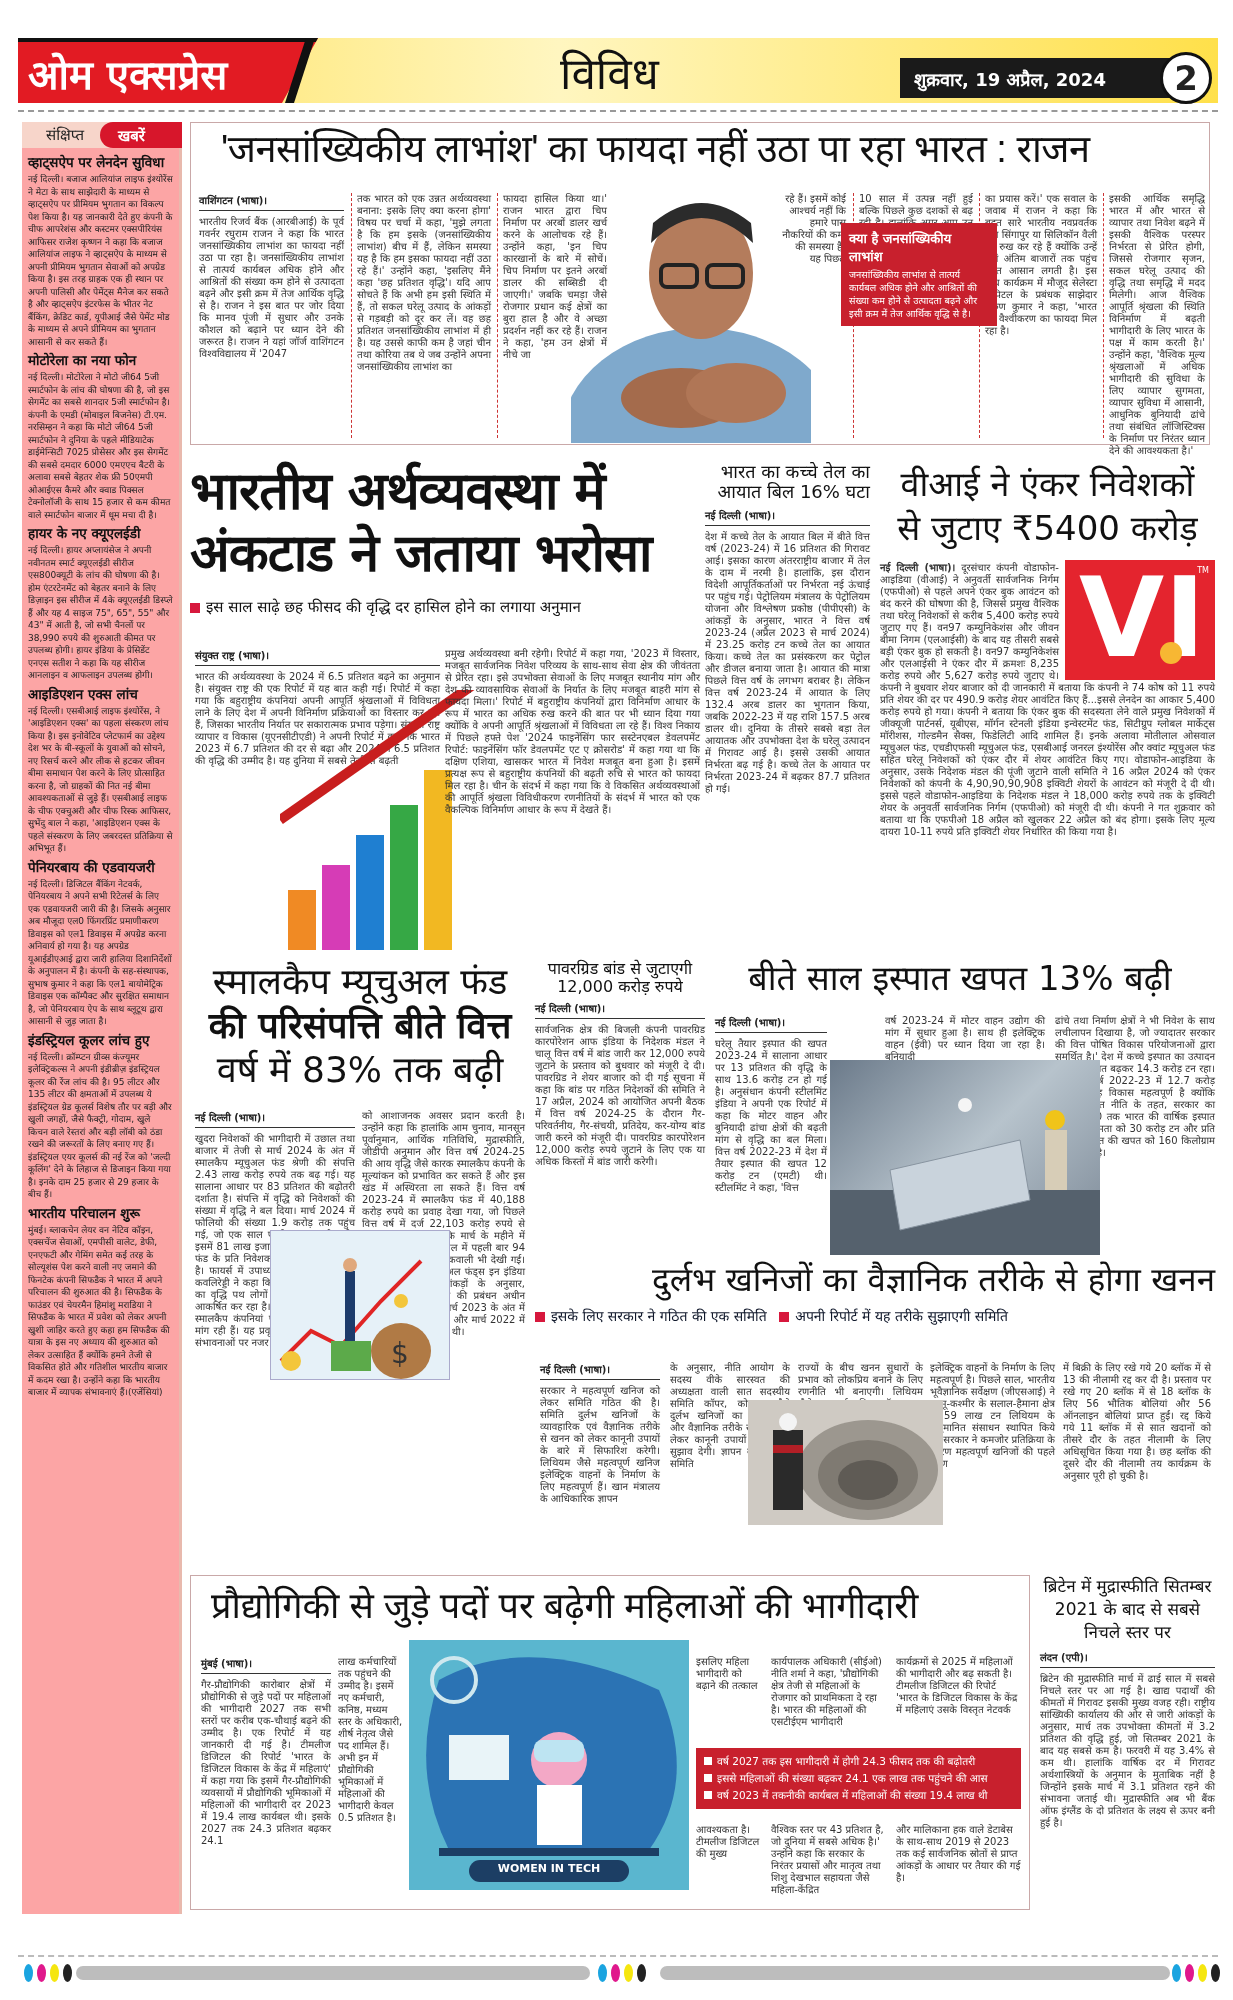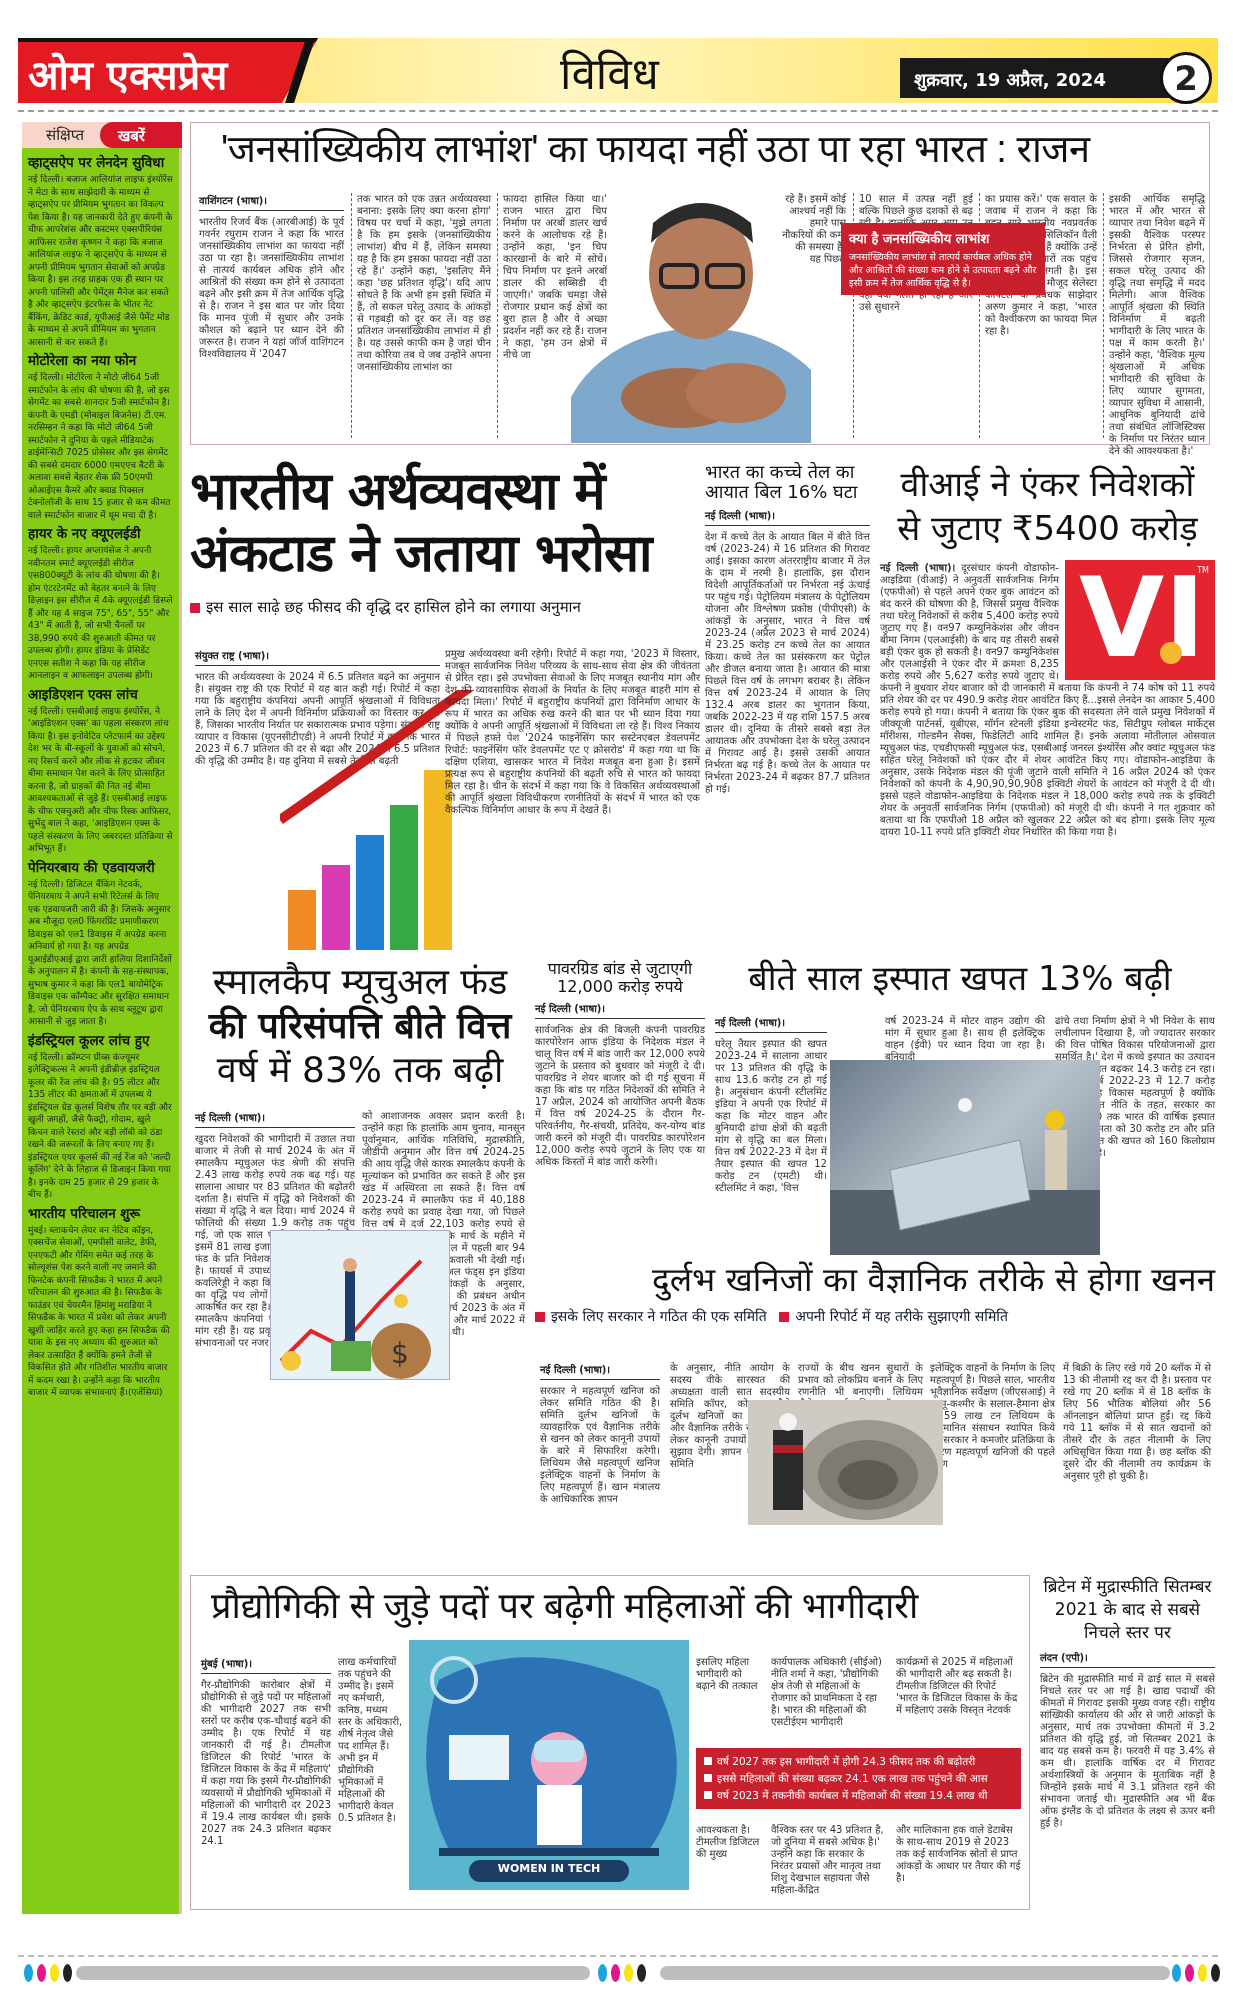--- a/index.html
+++ b/index.html
@@ -7,21 +7,21 @@
 .abs{position:absolute}
 
 #mast{left:18px;top:38px;width:1200px;height:65px;background:linear-gradient(90deg,#ffe15a 0%,#fff6c0 45%,#ffe04a 100%)}
 #logo{left:18px;top:38px;width:300px;height:65px;background:#e21b23;clip-path:polygon(0 0,100% 0,88% 100%,0 100%);color:#fff;font-size:40px;font-weight:bold;padding:4px 10px;font-family:"DejaVu Sans",sans-serif;border-top:4px solid #111}
 #logo-edge{left:285px;top:38px;width:30px;height:65px;background:#111;clip-path:polygon(70% 0,100% 0,30% 100%,0 100%)}
 #section{left:560px;top:42px;font-size:44px;color:#111}
 #datebox{left:900px;top:58px;width:270px;height:40px;background:#1a1a1a;color:#fff;font-size:18px;font-weight:bold;padding:9px 14px}
 #pageno{left:1160px;top:52px;width:52px;height:52px;border-radius:26px;background:#fff;border:3px solid #111;font-size:34px;font-weight:bold;text-align:center;line-height:46px}
 #mast-rule{left:18px;top:110px;width:1200px;height:3px;border-top:2px dashed #999}
 
-#sidebar{left:22px;top:122px;width:160px;height:1792px;background:#84cc16;border-right:3px solid #e8b9ad;padding:6px 6px}
+#sidebar{left:22px;top:122px;width:160px;height:1792px;background:#fca5a5;border-right:3px solid #e8b9ad;padding:6px 6px}
 #sb-head{left:22px;top:122px;width:160px;height:26px;background:#f7d5ca}
 #sb-head .t1{position:absolute;left:24px;top:2px;font-size:15px;color:#222}
 #sb-head .t2{position:absolute;left:78px;top:0;width:82px;height:26px;background:#d7162b;color:#fff;border-radius:14px 0 0 14px;font-size:15px;font-weight:bold;padding:3px 0 0 18px}
 .sb-item{font-size:9px;line-height:12.5px;color:#222;margin-bottom:4px}
 .sb-item h4{font-size:13.5px;font-weight:bold;line-height:17px;margin-bottom:2px;color:#111}
 
 .box{border:1.5px solid #c9a8a8}
 .head{color:#111;font-weight:bold;line-height:1.1}
 .cond{font-family:"Liberation Sans",sans-serif;font-stretch:condensed}
 .dateline{font-size:10px;font-weight:bold;border-bottom:1px solid #333;padding-bottom:3px;margin-bottom:5px}
@@ -112,21 +112,21 @@
     </div>
   <div class="col dash" style="left:662px;top:70px;width:120px;padding-left:5px;height:245px">
       <div class="body">10 साल में उत्पन्न नहीं हुई बल्कि पिछले कुछ दशकों से बढ़ रही है। हालांकि अगर आप उन क्षेत्रों की उपेक्षा करते हैं जिन्हें बढ़ाया जा सकता है। मैं यह नहीं कह रहा हूं कि हमें अब चमड़ा क्षेत्र पर सब्सिडी देने की जरूरत है, लेकिन यह पता लगाएं कि वहां क्या गलत हो रहा है और उसे सुधारने</div>
     </div>
   <div class="col dash" style="left:788px;top:70px;width:118px;padding-left:5px;height:245px">
       <div class="body">का प्रयास करें।' एक सवाल के जवाब में राजन ने कहा कि बहुत सारे भारतीय नवप्रवर्तक अब सिंगापुर या सिलिकॉन वैली का रुख कर रहे हैं क्योंकि उन्हें वहां अंतिम बाजारों तक पहुंच बहुत आसान लगती है। इस बीच कार्यक्रम में मौजूद सेलेस्टा कैपिटल के प्रबंधक साझेदार अरुण कुमार ने कहा, 'भारत को वैश्वीकरण का फायदा मिल रहा है।</div>
     </div>
   <div class="col dash" style="left:912px;top:70px;width:102px;padding-left:5px;height:245px">
       <div class="body">इसकी आर्थिक समृद्धि भारत में और भारत से व्यापार तथा निवेश बढ़ने में इसकी वैश्विक परस्पर निर्भरता से प्रेरित होगी, जिससे रोजगार सृजन, सकल घरेलू उत्पाद की वृद्धि तथा समृद्धि में मदद मिलेगी। आज वैश्विक आपूर्ति श्रृंखला की स्थिति विनिर्माण में बढ़ती भागीदारी के लिए भारत के पक्ष में काम करती है।' उन्होंने कहा, 'वैश्विक मूल्य श्रृंखलाओं में अधिक भागीदारी की सुविधा के लिए व्यापार सुगमता, व्यापार सुविधा में आसानी, आधुनिक बुनियादी ढांचे तथा संबंधित लॉजिस्टिक्स के निर्माण पर निरंतर ध्यान देने की आवश्यकता है।'</div>
     </div>
-  <div class="col redbox" style="left:650px;top:100px;width:204px;padding:6px 8px">
+  <div class="col redbox" style="left:650px;top:100px;width:156px;padding:6px 8px">
     <div style="font-size:13px;font-weight:bold;margin-bottom:3px">क्या है जनसांख्यिकीय लाभांश</div>
     <div style="font-size:9.5px;line-height:13px">जनसांख्यिकीय लाभांश से तात्पर्य कार्यबल अधिक होने और आश्रितों की संख्या कम होने से उत्पादता बढ़ने और इसी क्रम में तेज आर्थिक वृद्धि से है।</div>
   </div>
 </div>
 
 <div class="abs" style="left:190px;top:460px;width:515px;height:490px">
   <div class="head" style="font-size:52px;letter-spacing:-1px;line-height:62px">भारतीय अर्थव्यवस्था में</div>
   <div class="head" style="font-size:52px;letter-spacing:-1px;line-height:62px">अंकटाड ने जताया भरोसा</div>
   <div style="font-size:15px;margin:12px 0 10px;color:#111"><span class="bullet"></span><span>इस साल साढ़े छह फीसद की वृद्धि दर हासिल होने का लगाया अनुमान</span></div>
   <div class="col" style="left:5px;top:188px;width:245px">
@@ -142,21 +142,21 @@
       <rect x="110" y="115" width="28" height="145" fill="#36a845"></rect>
       <rect x="144" y="80" width="28" height="180" fill="#f2b822"></rect>
     </svg>
   </div>
   <div class="col" style="left:255px;top:188px;width:255px">
       <div class="body">प्रमुख अर्थव्यवस्था बनी रहेगी। रिपोर्ट में कहा गया, '2023 में विस्तार, मजबूत सार्वजनिक निवेश परिव्यय के साथ-साथ सेवा क्षेत्र की जीवंतता से प्रेरित रहा। इसे उपभोक्ता सेवाओं के लिए मजबूत स्थानीय मांग और देश की व्यावसायिक सेवाओं के निर्यात के लिए मजबूत बाहरी मांग से फायदा मिला।' रिपोर्ट में बहुराष्ट्रीय कंपनियों द्वारा विनिर्माण आधार के रूप में भारत का अधिक रुख करने की बात पर भी ध्यान दिया गया क्योंकि वे अपनी आपूर्ति श्रृंखलाओं में विविधता ला रहे हैं। विश्व निकाय में पिछले हफ्ते पेश '2024 फाइनेंसिंग फार सस्टेनएबल डेवलपमेंट रिपोर्ट: फाइनेंसिंग फॉर डेवलपमेंट एट ए क्रोसरोड' में कहा गया था कि दक्षिण एशिया, खासकर भारत में निवेश मजबूत बना हुआ है। इसमें प्रत्यक्ष रूप से बहुराष्ट्रीय कंपनियों की बढ़ती रुचि से भारत को फायदा मिल रहा है। चीन के संदर्भ में कहा गया कि वे विकसित अर्थव्यवस्थाओं की आपूर्ति श्रृंखला विविधीकरण रणनीतियों के संदर्भ में भारत को एक वैकल्पिक विनिर्माण आधार के रूप में देखते हैं।</div>
     </div>
 </div>
 
 <div class="abs" style="left:705px;top:462px;width:165px;height:490px">
-  <div class="head" style="font-size:18px;font-weight:normal;text-align:left;margin-bottom:6px">भारत का कच्चे तेल का आयात बिल 16% घटा</div>
+  <div class="head" style="font-size:18px;font-weight:normal;text-align:right;margin-bottom:6px">भारत का कच्चे तेल का आयात बिल 16% घटा</div>
   <div class="dateline">नई दिल्ली (भाषा)।</div>
   <div class="body">देश में कच्चे तेल के आयात बिल में बीते वित्त वर्ष (2023-24) में 16 प्रतिशत की गिरावट आई। इसका कारण अंतरराष्ट्रीय बाजार में तेल के दाम में नरमी है। हालांकि, इस दौरान विदेशी आपूर्तिकर्ताओं पर निर्भरता नई ऊंचाई पर पहुंच गई। पेट्रोलियम मंत्रालय के पेट्रोलियम योजना और विश्लेषण प्रकोष्ठ (पीपीएसी) के आंकड़ों के अनुसार, भारत ने वित्त वर्ष 2023-24 (अप्रैल 2023 से मार्च 2024) में 23.25 करोड़ टन कच्चे तेल का आयात किया। कच्चे तेल का प्रसंस्करण कर पेट्रोल और डीजल बनाया जाता है। आयात की मात्रा पिछले वित्त वर्ष के लगभग बराबर है। लेकिन वित्त वर्ष 2023-24 में आयात के लिए 132.4 अरब डालर का भुगतान किया, जबकि 2022-23 में यह राशि 157.5 अरब डालर थी। दुनिया के तीसरे सबसे बड़ा तेल आयातक और उपभोक्ता देश के घरेलू उत्पादन में गिरावट आई है। इससे उसकी आयात निर्भरता बढ़ गई है। कच्चे तेल के आयात पर निर्भरता 2023-24 में बढ़कर 87.7 प्रतिशत हो गई।</div>
 </div>
 
 <div class="abs" style="left:880px;top:462px;width:335px;height:490px">
   <div class="head" style="font-size:34px;font-weight:normal;text-align:center;line-height:44px">वीआई ने एंकर निवेशकों</div>
   <div class="head" style="font-size:34px;font-weight:normal;text-align:center;line-height:44px">से जुटाए ₹5400 करोड़</div>
   <div class="img" style="right:0;top:98px;width:150px;height:120px;background:#e4242e">
     <span style="position:absolute;left:14px;top:-6px;font-size:110px;font-weight:bold;color:#fff;font-family:'DejaVu Sans',sans-serif">VI</span>
     <span style="position:absolute;right:6px;top:6px;font-size:8px;color:#fff">TM</span>

